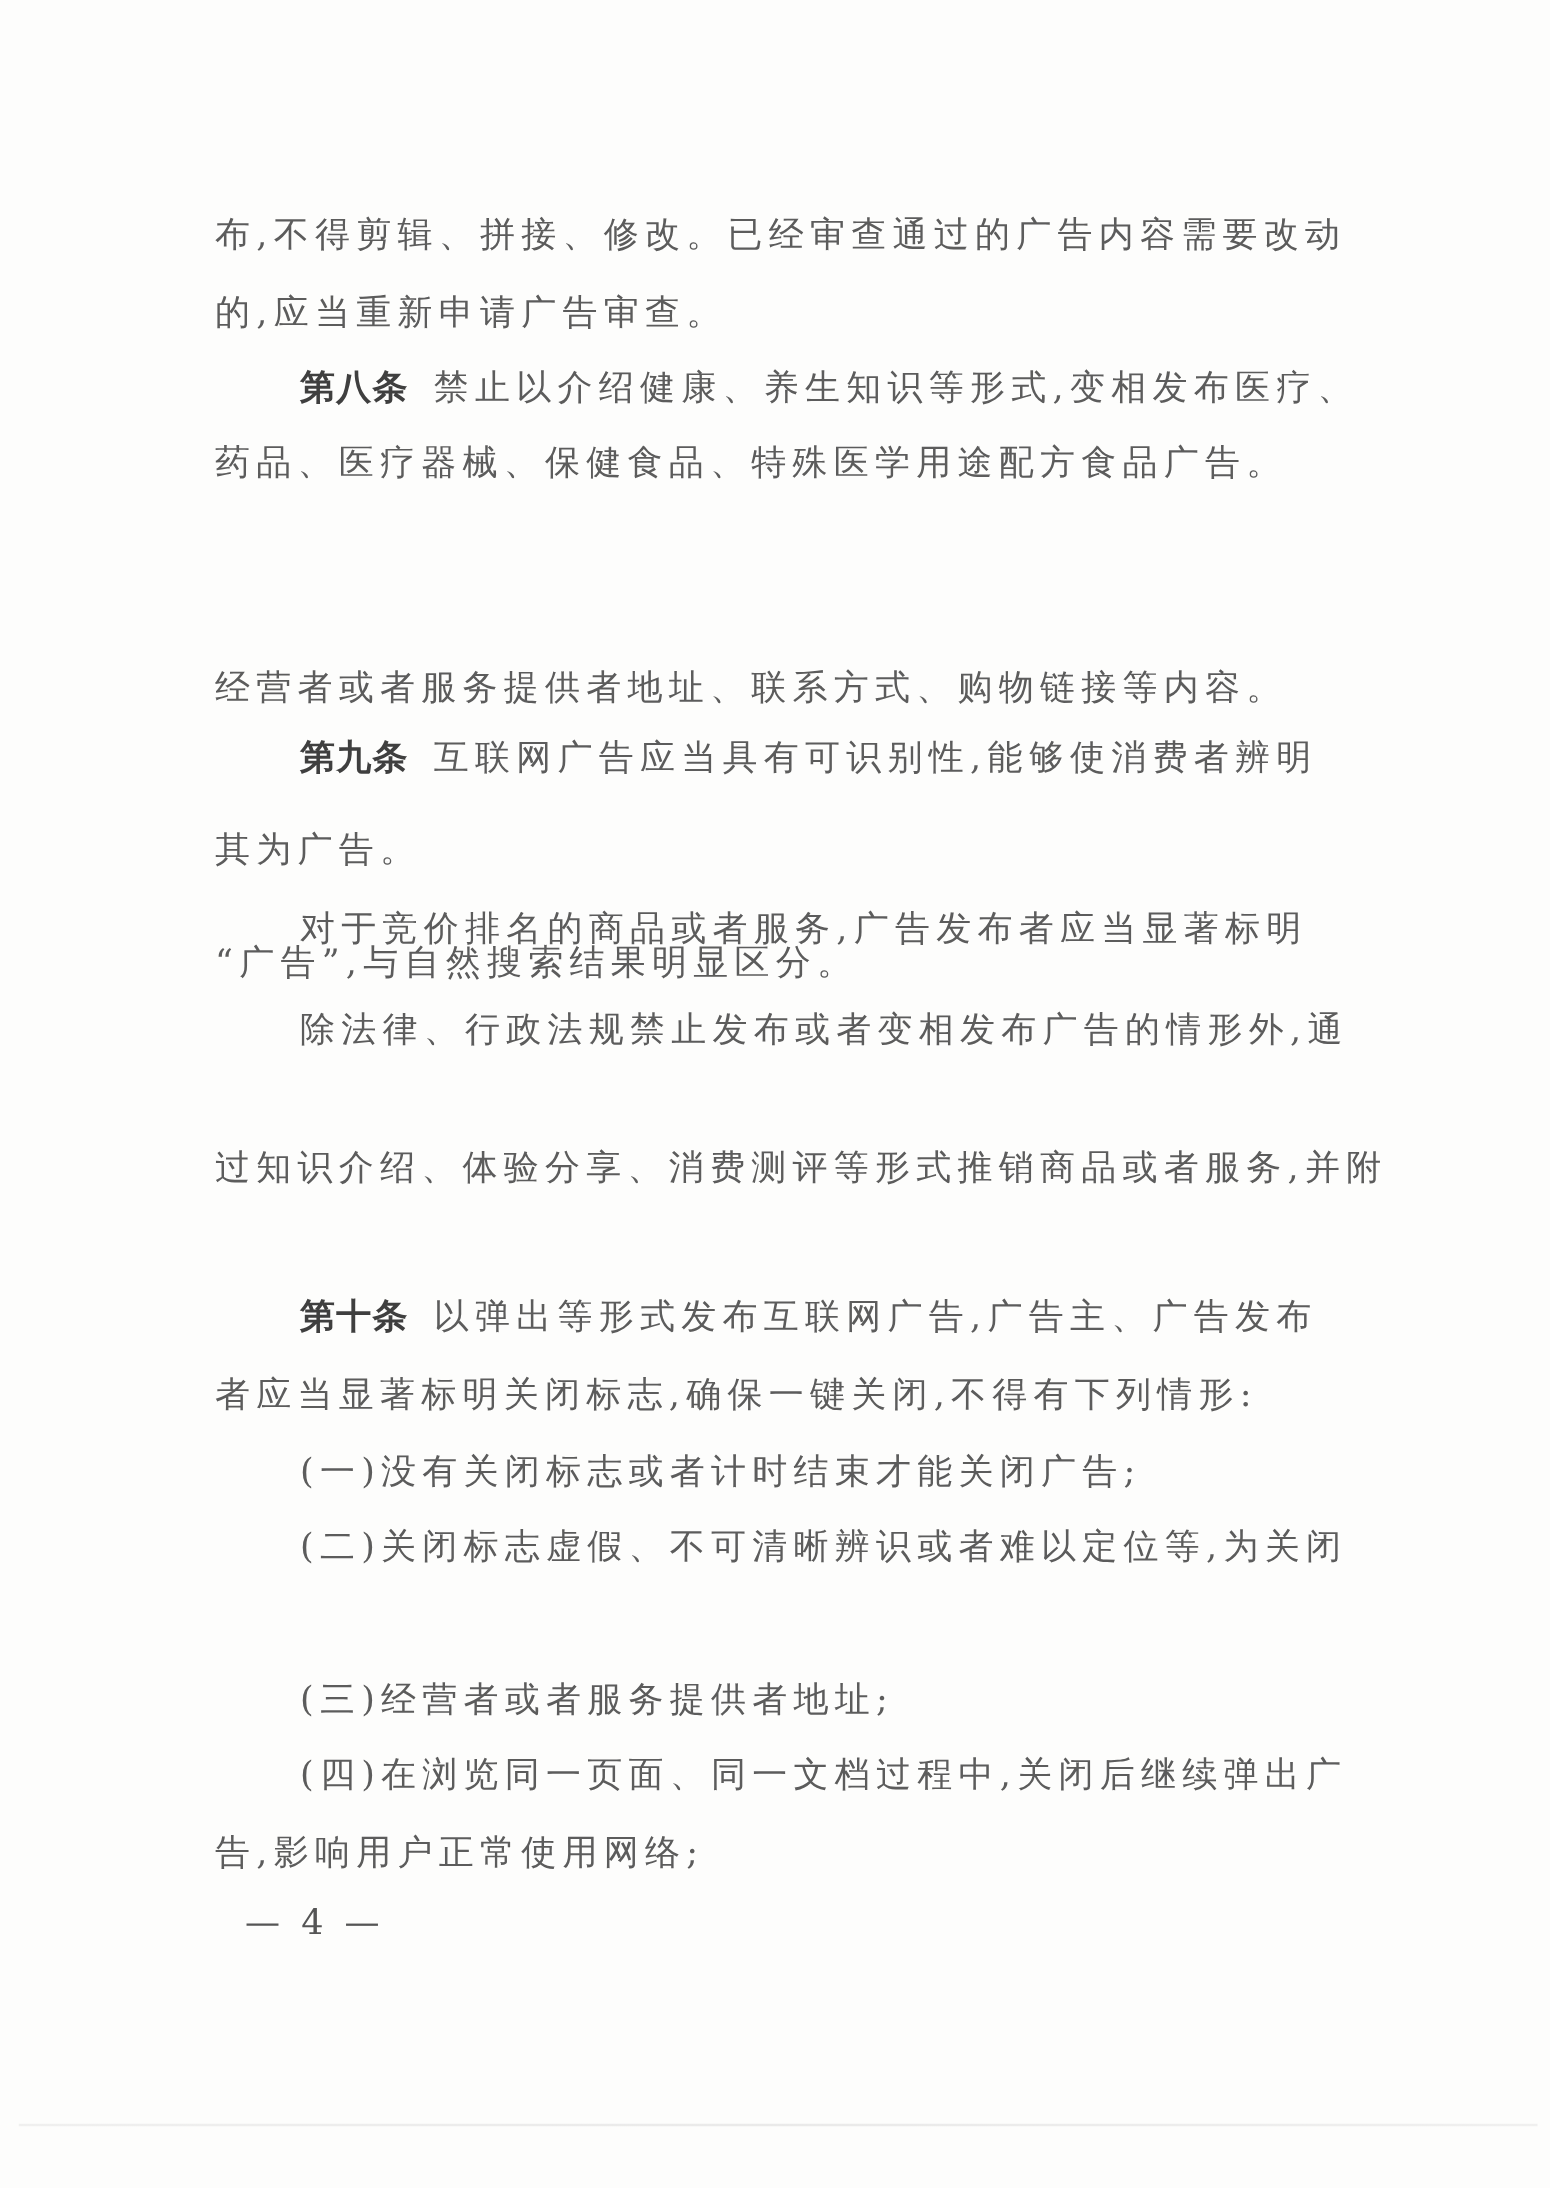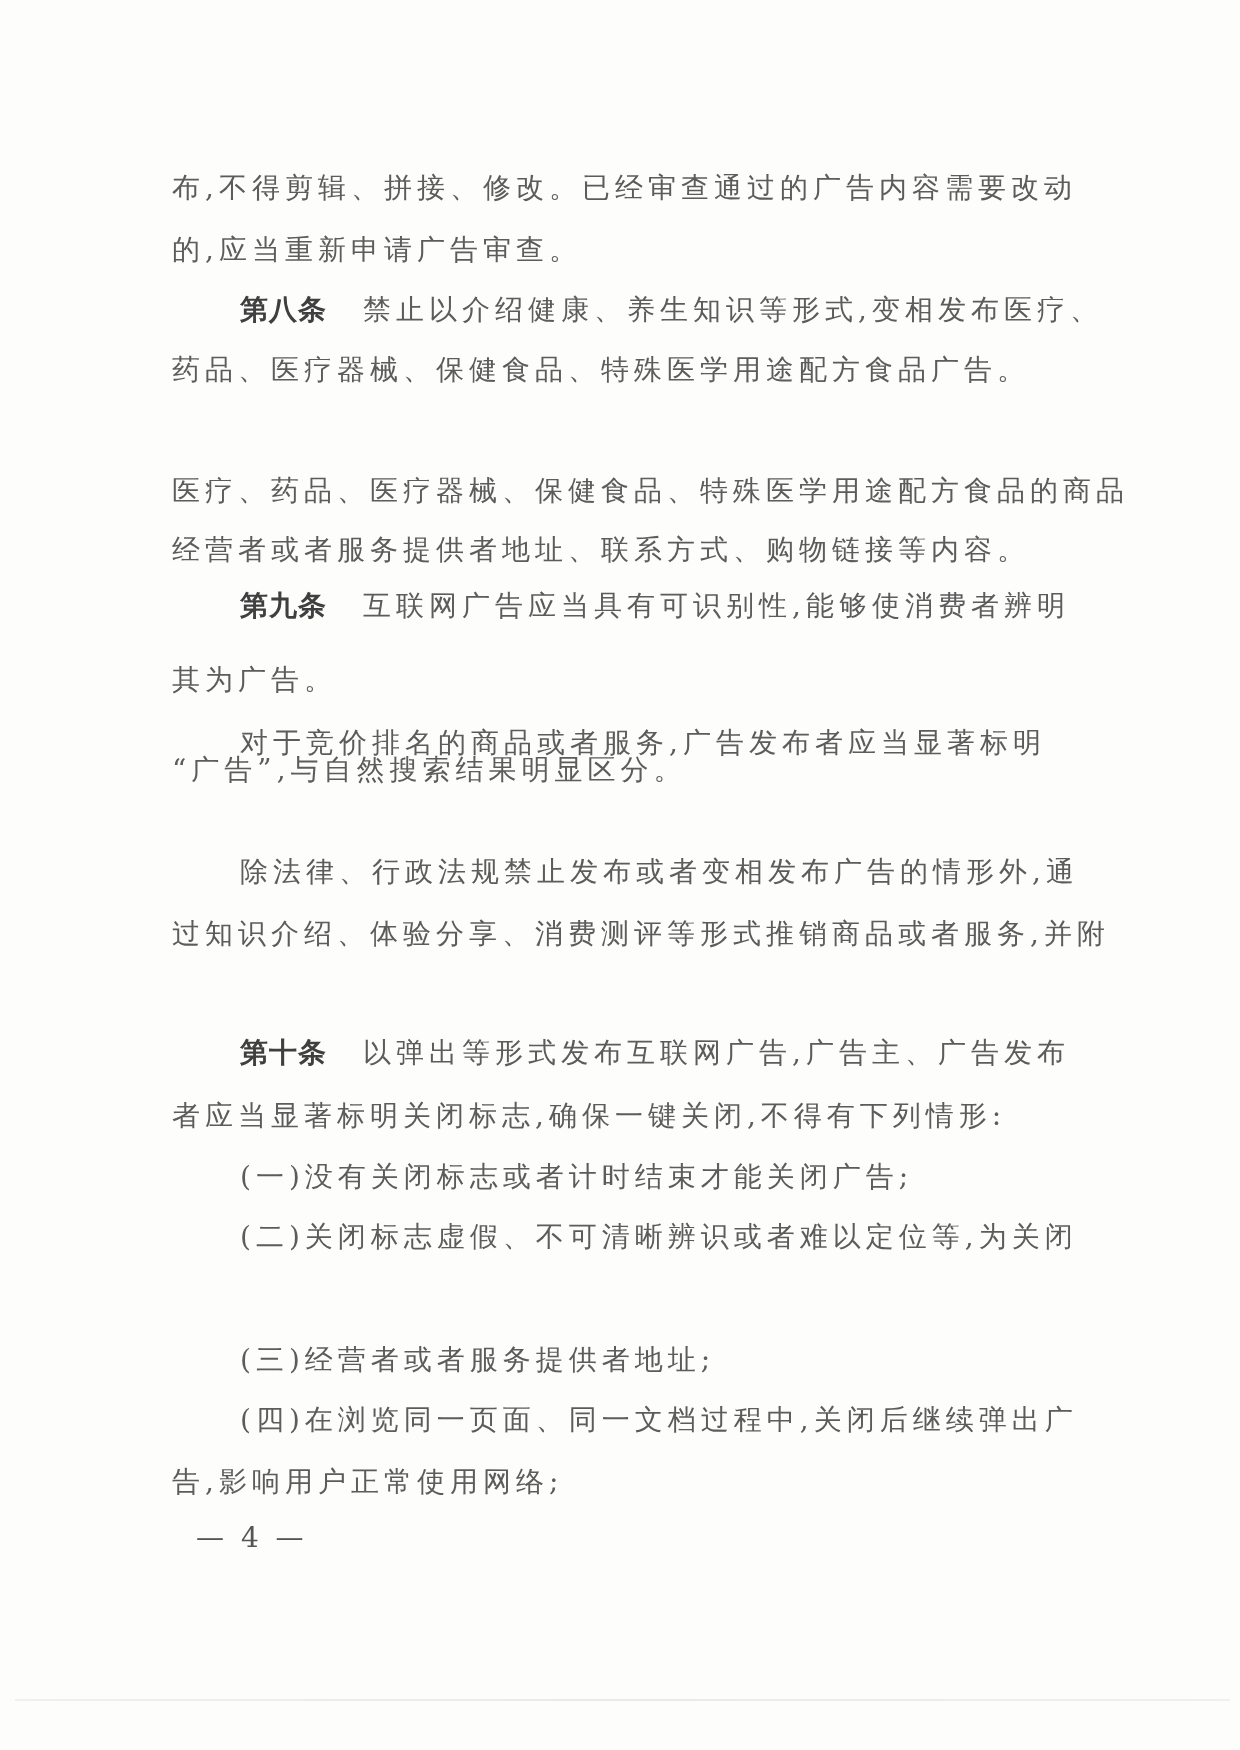--- a/index.html
+++ b/index.html
@@ -24,21 +24,21 @@
     white-space: nowrap;
     font-weight: normal;
     color: #5c5c5c;
   }
   .line.indent { left: 240px; }
   .heading {
     font-family: "DejaVu Sans", "Liberation Sans", sans-serif;
     font-weight: bold;
     color: #3f3f3f;
     letter-spacing: 1px;
-    margin-right: 36px;
+    margin-right: 20px;
   }
   .page-number {
     position: absolute;
     left: 196px;
     top: 1518px;
     height: 40px;
     line-height: 40px;
     font-size: 28px;
     color: #555;
     letter-spacing: 4px;
@@ -58,30 +58,29 @@
 
 <div class="page">
 
   <div class="line" style="top:168px">布,不得剪辑、拼接、修改。已经审查通过的广告内容需要改动</div>
   <div class="line" style="top:230px">的,应当重新申请广告审查。</div>
 
   <div class="line indent" style="top:290px">
     <span class="heading">第八条</span><span>禁止以介绍健康、养生知识等形式,变相发布医疗、</span>
   </div>
   <div class="line" style="top:350px">药品、医疗器械、保健食品、特殊医学用途配方食品广告。</div>
-  <div class="line" style="top:471px">医疗、药品、医疗器械、保健食品、特殊医学用途配方食品的商品</div>
   <div class="line" style="top:530px">经营者或者服务提供者地址、联系方式、购物链接等内容。</div>
 
   <div class="line indent" style="top:586px">
     <span class="heading">第九条</span><span>互联网广告应当具有可识别性,能够使消费者辨明</span>
   </div>
   <div class="line" style="top:660px">其为广告。</div>
   <div class="line indent" style="top:723px">对于竞价排名的商品或者服务,广告发布者应当显著标明</div>
   <div class="line" style="top:750px">“广告”,与自然搜索结果明显区分。</div>
-  <div class="line indent" style="top:852px">除法律、行政法规禁止发布或者变相发布广告的情形外,通</div>
+  <div class="line indent" style="top:804px">除法律、行政法规禁止发布或者变相发布广告的情形外,通</div>
   <div class="line" style="top:914px">过知识介绍、体验分享、消费测评等形式推销商品或者服务,并附</div>
 
   <div class="line indent" style="top:1033px">
     <span class="heading">第十条</span><span>以弹出等形式发布互联网广告,广告主、广告发布</span>
   </div>
   <div class="line" style="top:1096px">者应当显著标明关闭标志,确保一键关闭,不得有下列情形:</div>
   <div class="line indent" style="top:1157px">(一)没有关闭标志或者计时结束才能关闭广告;</div>
   <div class="line indent" style="top:1217px">(二)关闭标志虚假、不可清晰辨识或者难以定位等,为关闭</div>
   <div class="line indent" style="top:1340px">(三)经营者或者服务提供者地址;</div>
   <div class="line indent" style="top:1400px">(四)在浏览同一页面、同一文档过程中,关闭后继续弹出广</div>

